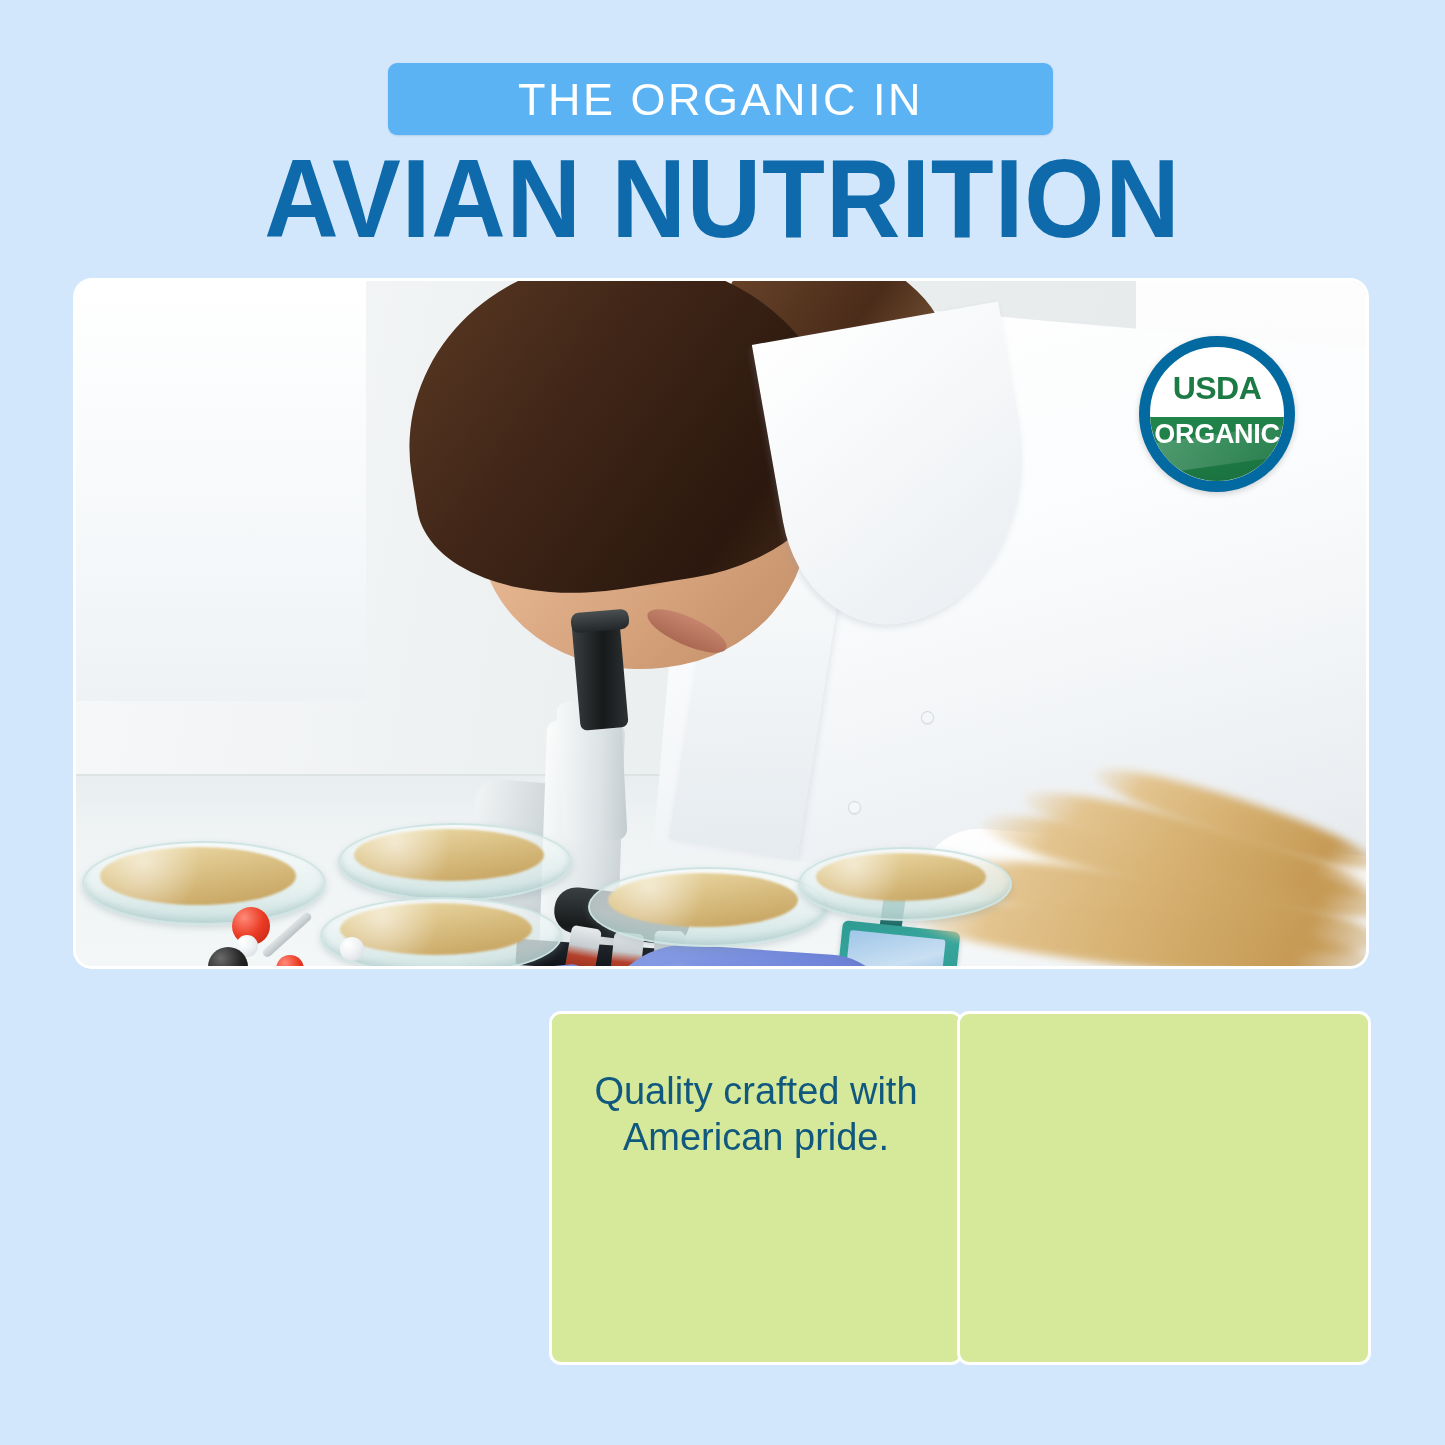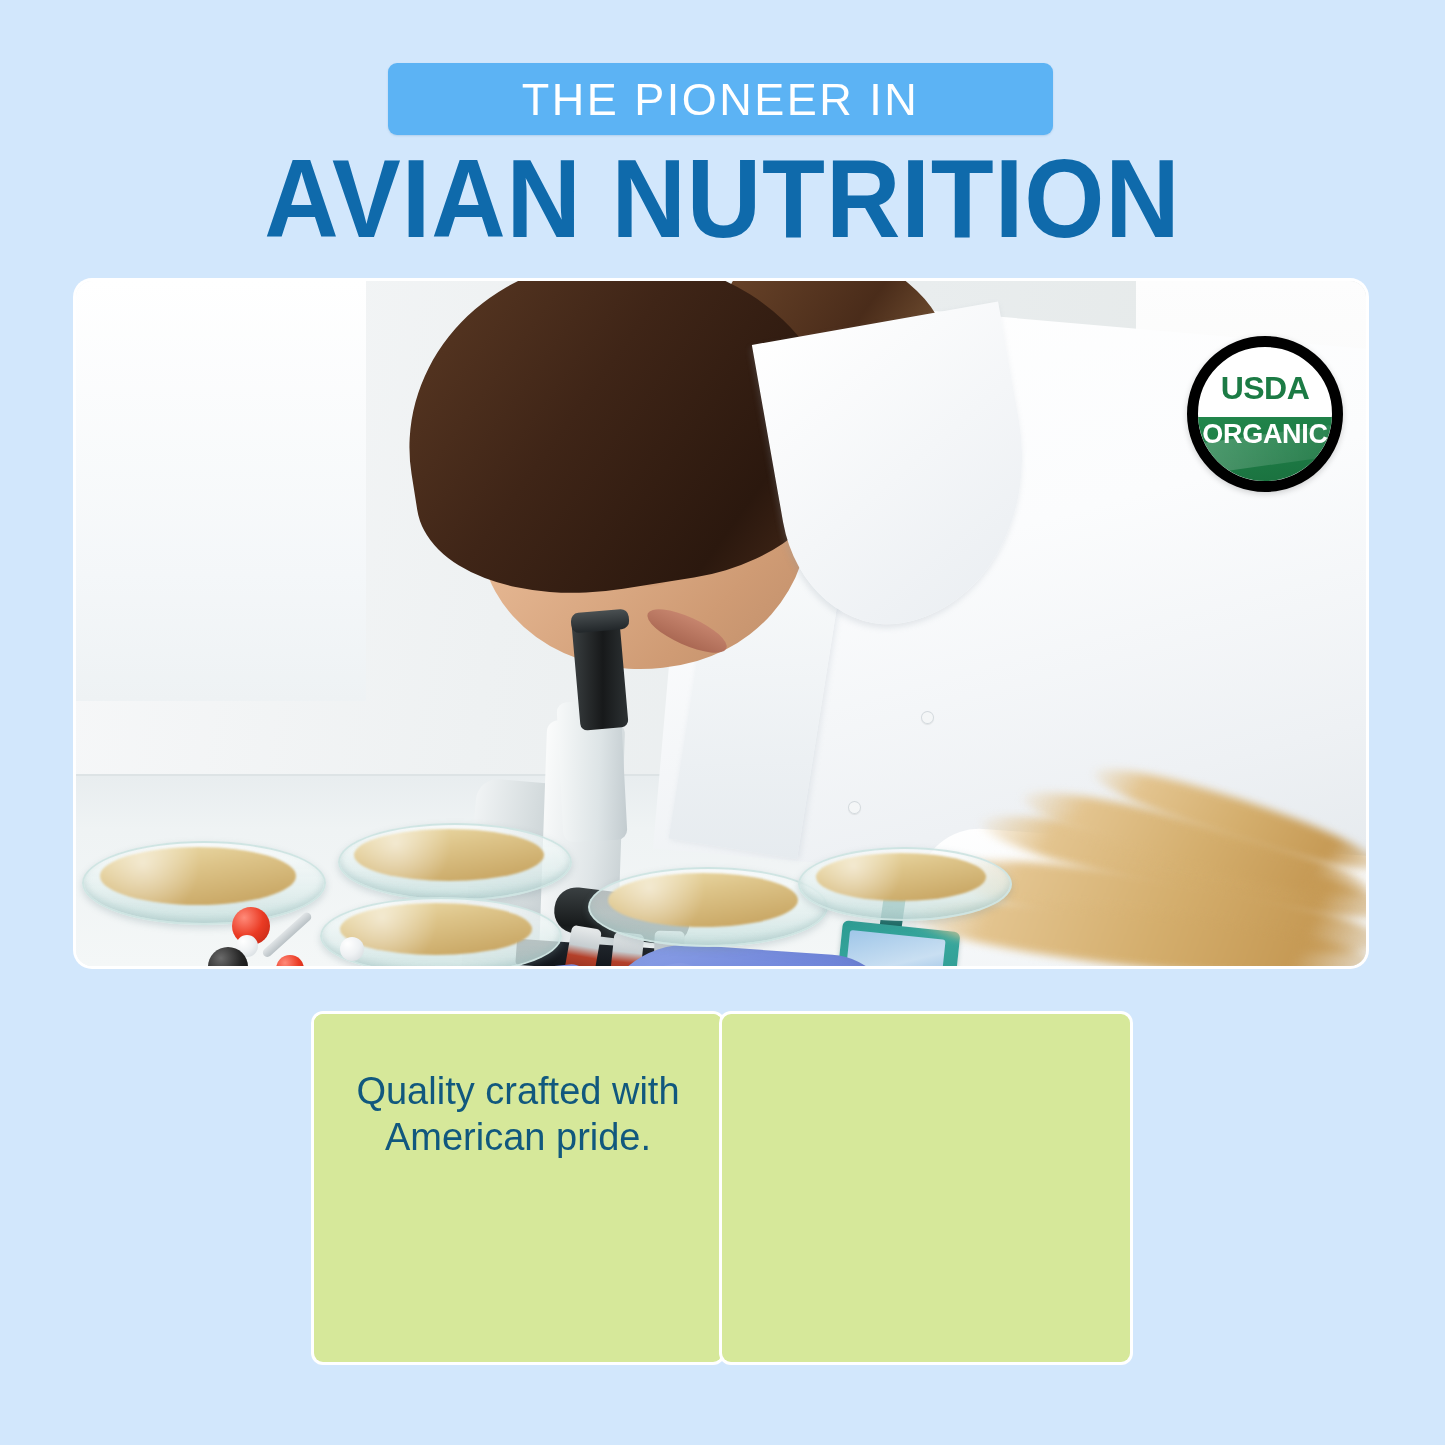--- a/index.html
+++ b/index.html
@@ -309,27 +309,27 @@
   .bond {
     position: absolute; height: 9px;
     background: linear-gradient(180deg,#e1e5e7,#b9c1c5);
     border-radius: 5px;
     transform-origin: 0 50%;
   }
 
   
   .usda-badge {
     position: absolute;
-    left: 1187px;
+    left: 1139px;
     top: 336px;
     width: 156px;
     height: 156px;
     border-radius: 50%;
     background: #ffffff;
-    border: 11px solid #000000;
+    border: 11px solid #0369a1;
     box-sizing: border-box;
     overflow: hidden;
     box-shadow: 0 2px 6px rgba(0,0,0,0.18);
   }
   .usda-green-half {
     position: absolute;
     left: -10px;
     bottom: -10px;
     width: calc(100% + 20px);
     height: 55%;
@@ -368,21 +368,21 @@
   }
 
   
   .cards {
     position: absolute;
     left: 76px;
     top: 1014px;
     width: 1292px;
     height: 348px;
     display: flex;
-    justify-content: center;
+    justify-content: flex-end;
   }
   .card {
     width: 408px;
     height: 348px;
     border-radius: 9px;
     overflow: hidden;
     display: flex;
     flex-direction: column;
     box-shadow: 0 0 0 3px #ffffff;
     background: #d6e89a;
@@ -420,21 +420,21 @@
     font-weight: 700;
     line-height: 1.2;
     text-align: center;
   }
 </style>
 </head>
 <body>
 
 <div class="header">
   <div class="eyebrow-banner">
-    <span class="eyebrow-text">THE PIONEER IN</span>
+    <span class="eyebrow-text">THE ORGANIC IN</span>
   </div>
   <div class="main-title">AVIAN NUTRITION</div>
 </div>
 
 <div class="photo-frame">
   <div class="photo-inner">
 
     <div class="lab-window-l"></div>
     <div class="lab-window-r"></div>
     <div class="lab-plant"></div>

